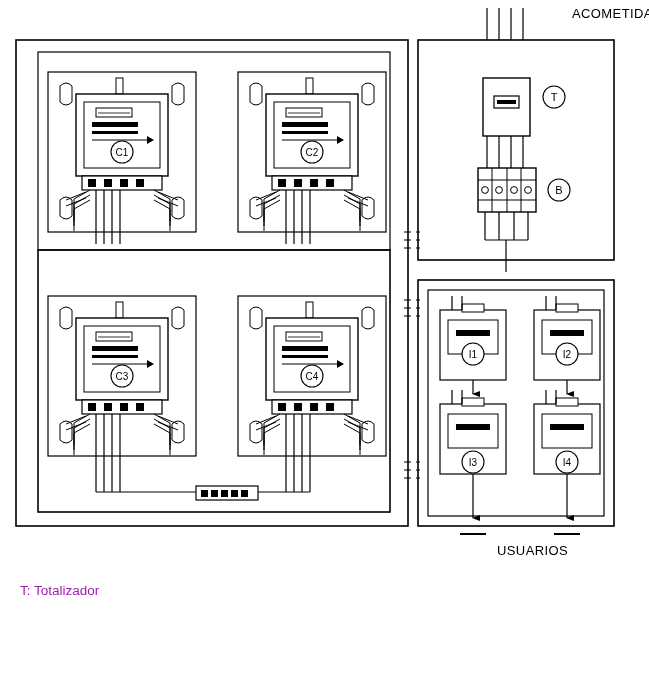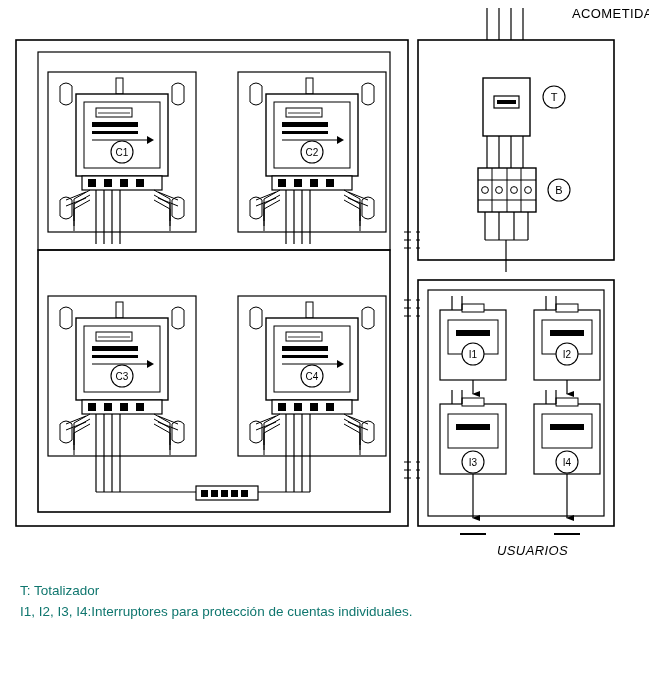--- a/index.html
+++ b/index.html
@@ -24,31 +24,31 @@
   .legend {
     position: absolute;
     left: 20px;
     top: 580px;
     width: 600px;
   }
   .legend-line {
     font-size: 13.5px;
     line-height: 21px;
     white-space: nowrap;
-    color: #0f766e;
+    color: #a21caf;
   }
   .lbl {
     position: absolute;
     font-size: 13px;
     letter-spacing: 0.4px;
     color: #000;
     white-space: nowrap;
   }
   #lbl-acometida { left: 572px; top: 6px; }
-  #lbl-usuarios  { left: 497px; top: 543px; font-style: italic; }
+  #lbl-usuarios  { left: 497px; top: 543px; }
   svg { display: block; }
 </style>
 </head>
 <body>
 
 <div id="diagram-root">
 
   <svg width="649" height="686" viewBox="0 0 649 686">
     <defs>
       <marker id="arrowDown" markerWidth="10" markerHeight="10" refX="3" refY="7" orient="auto" markerUnits="userSpaceOnUse">
@@ -282,16 +282,15 @@
       <line x1="546" y1="390" x2="546" y2="404"></line>
       <line x1="556" y1="390" x2="556" y2="404"></line>
     </g>
   </svg>
 
   <div class="lbl" id="lbl-acometida">ACOMETIDA</div>
   <div class="lbl" id="lbl-usuarios">USUARIOS</div>
 
   <div class="legend">
     <div class="legend-line">T: Totalizador</div>
-    <div class="legend-line">I1, I2, I3, I4:Interruptores para protección de cuentas individuales.</div>
   </div>
 
 </div>
 
 </body></html>

